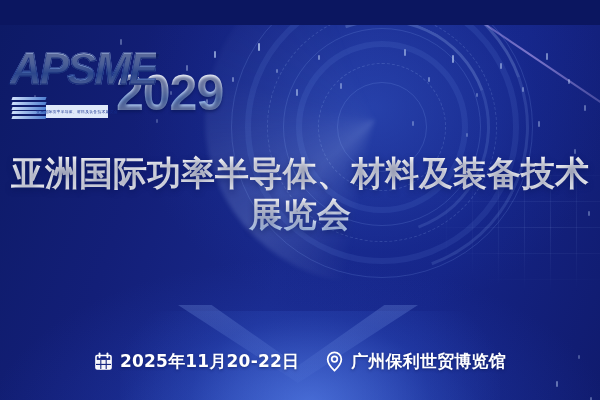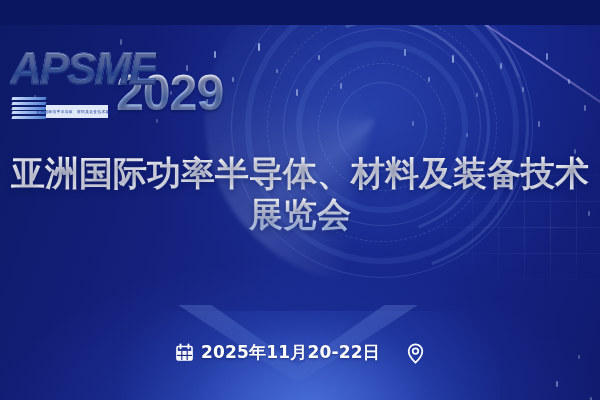--- a/index.html
+++ b/index.html
@@ -195,24 +195,24 @@
     -webkit-text-fill-color: transparent;
     text-shadow: 0 2px 6px rgba(5,15,70,0.45);
   }
   .title-line.l1 { font-size: 34px; letter-spacing: 0px; }
   .title-line.l2 { font-size: 34px; letter-spacing: 0px; }
 
   
   .meta {
     position: absolute;
     left: 0; right: 0;
-    top: 316px;
+    top: 325px;
     display: flex;
     justify-content: center;
-    align-items: flex-end;
+    align-items: center;
     gap: 26px;
   }
   .meta-item { display: flex; align-items: center; gap: 7px; }
   .meta-text {
     font-family: "DejaVu Sans", "Liberation Sans", sans-serif;
     font-size: 17px;
     font-weight: bold;
     color: #ffffff;
     letter-spacing: .2px;
     text-shadow: 0 1px 3px rgba(5,15,70,0.5);
@@ -315,16 +315,17 @@
       <span class="meta-text">2025年11月20-22日</span>
     </div>
 
     <div class="meta-item">
       <span>
         <svg class="icon" width="19" height="21" viewBox="0 0 20 24" aria-hidden="true">
           <path d="M10 1.6c-4.3 0-7.8 3.5-7.8 7.8 0 5.6 7.8 13 7.8 13s7.8-7.4 7.8-13c0-4.3-3.5-7.8-7.8-7.8z" fill="none" stroke="#ffffff" stroke-width="2"></path>
           <circle cx="10" cy="9.2" r="3.2" fill="none" stroke="#ffffff" stroke-width="2"></circle>
         </svg>
       </span>
+      <span class="meta-text">广州保利世贸博览馆</span>
     </div>
   </div>
 
 </div>
 
 </body></html>

